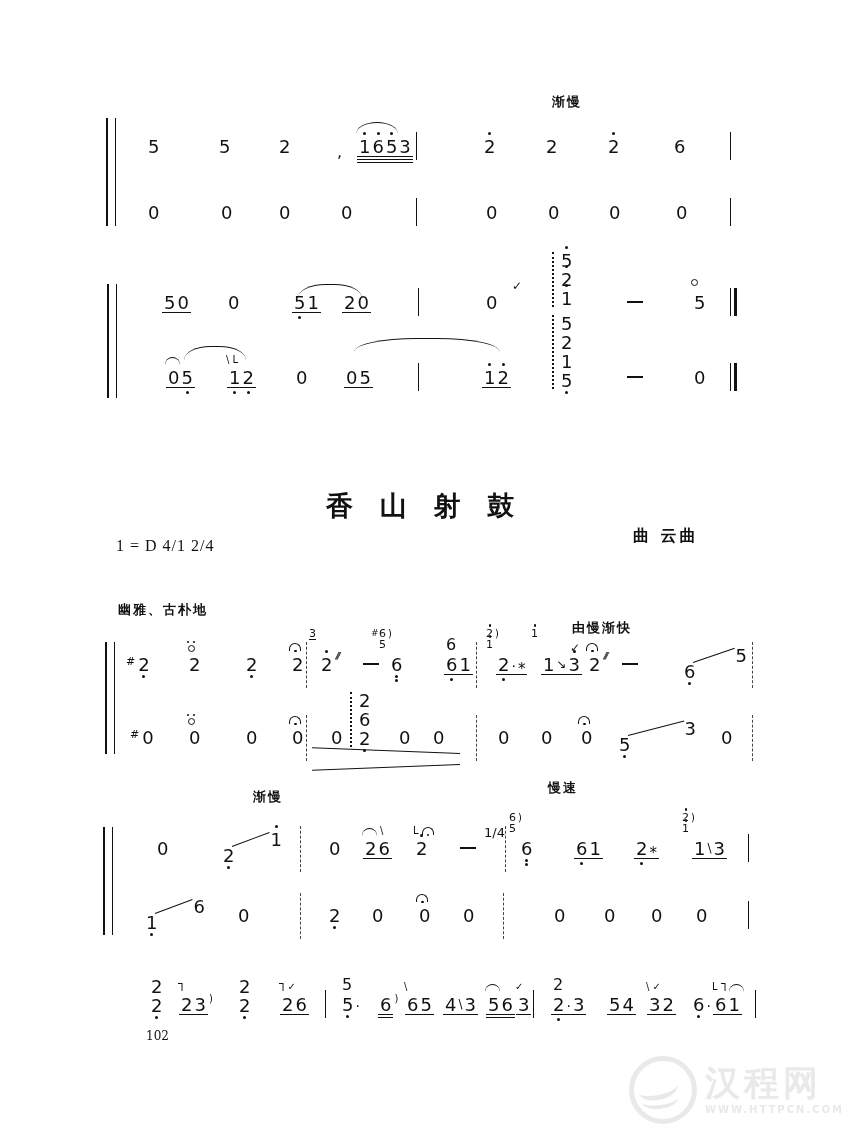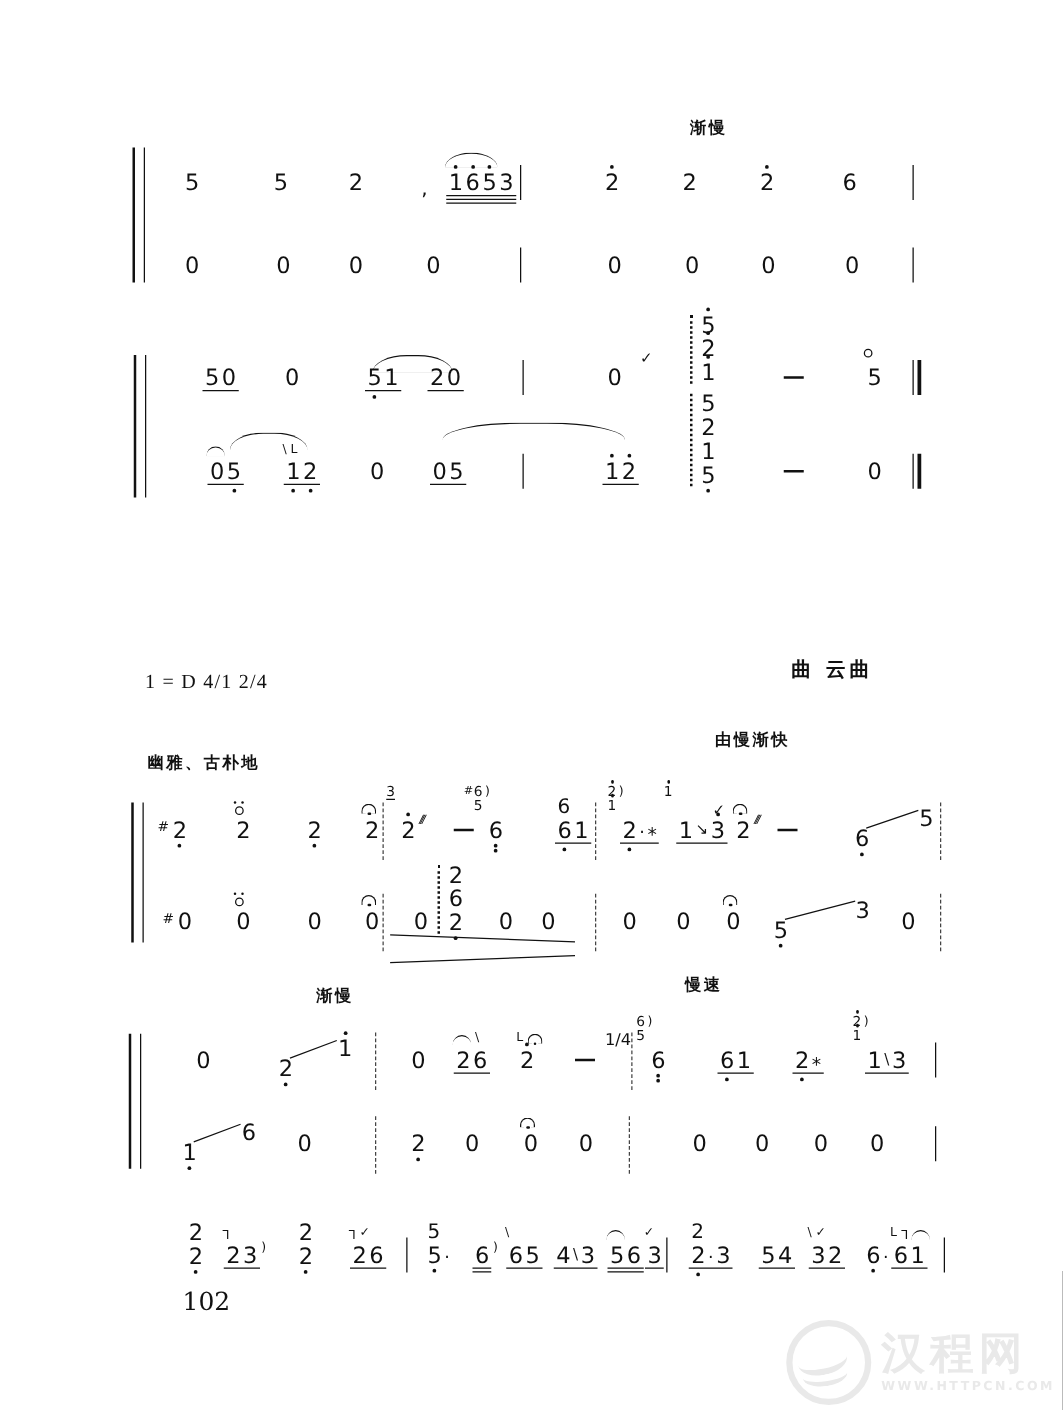--- a/index.html
+++ b/index.html
@@ -3,21 +3,21 @@
 <meta charset="utf-8">
 <style>
   html,body{margin:0;padding:0;background:#888;}
   #page{position:relative;width:850px;height:1128px;background:#ffffff;margin:0 auto;overflow:hidden;
         font-family:"DejaVu Sans",sans-serif;color:#111;}
   
   .title{position:absolute;left:0;right:0;top:488px;text-align:center;font-family:"Liberation Serif",serif;
          font-size:27px;font-weight:700;letter-spacing:10px;}
   .meta{position:absolute;left:116px;top:537px;font-family:"Liberation Serif",serif;font-size:16px;letter-spacing:1px;}
   .composer{position:absolute;left:633px;top:526px;font-size:16px;font-weight:700;letter-spacing:3px;}
-  .pageno{position:absolute;left:146px;top:1029px;font-family:"DejaVu Serif",serif;font-size:20px;}
+  .pageno{position:absolute;left:146px;top:1029px;font-family:"DejaVu Serif",serif;font-size:12px;}
   
   .mark{position:absolute;font-size:13px;font-weight:600;letter-spacing:2px;white-space:nowrap;}
   .mark.breath{font-size:12px;font-weight:400;letter-spacing:0;}
   
   .brace{position:absolute;width:7px;border-left:2px solid #111;border-right:1px solid #111;}
   .cell{position:absolute;display:flex;align-items:flex-start;font-size:18px;line-height:19px;}
   .main{position:relative;display:inline-block;white-space:nowrap;}
   .gcol{position:relative;display:inline-block;text-align:center;margin:0 1px;}
   .ch{display:block;line-height:19px;}
   .ch-comma{font-size:16px;position:relative;top:4px;}
@@ -76,20 +76,21 @@
   .wm-logo i{position:absolute;display:block;border:0 solid #e9e9e9;}
   .wm-logo i.w1{left:4px;top:16px;width:40px;height:18px;border-bottom-width:5px;border-radius:50%;transform:rotate(-12deg);}
   .wm-logo i.w2{left:8px;top:30px;width:36px;height:14px;border-bottom-width:4px;border-radius:50%;transform:rotate(-8deg);}
   .wm-title{font-size:35px;font-weight:700;letter-spacing:4px;color:#e9e9e9;line-height:36px;}
   .wm-url{font-size:10px;letter-spacing:2px;color:#e9e9e9;margin-top:3px;font-weight:700;}
 </style>
 </head>
 <body>
 
 <div id="page">
+  <div class="title">香 山 射 鼓</div>
   <div class="meta">1 = D  4/1 2/4</div>
   <div class="composer">曲 云曲</div>
   <div id="score">
       <div class="system"></div>
       <div class="brace" style="left: 106px; top: 118px; height: 108px;"></div>
       <div class="mark" style="left: 552px; top: 93px;">渐慢</div>
       <div class="cell" style="left: 147px; top: 137px;">
         <span class="main"><span class="gcol"><span class="ch">5</span></span></span>
       </div>
       <div class="cell" style="left: 218px; top: 137px;">
@@ -244,21 +245,21 @@
           <i style="width: 1px; height: 28px;"></i>
           <i style="width: 3px; height: 28px;"></i>
         </span>
       </div>
       <div class="slur" style="left: 298px; top: 284px; width: 64px;"></div>
       <div class="slur" style="left: 184px; top: 346px; width: 62px;"></div>
       <div class="slur" style="left: 354px; top: 338px; width: 146px;"></div>
       <div class="system"></div>
       <div class="brace" style="left: 105px; top: 642px; height: 112px;"></div>
       <div class="mark" style="left: 118px; top: 601px;">幽雅、古朴地</div>
-      <div class="mark" style="left: 572px; top: 583px;">由慢渐快</div>
+      <div class="mark" style="left: 572px; top: 619px;">由慢渐快</div>
       <div class="mark breath" style="left: 570px; top: 641px;">✓</div>
       <div class="cell" style="left: 126px; top: 655px;">
         <span class="pre"><span>#</span></span>
         <span class="main"><span class="gcol"><span class="ch">2</span><i class="dot" style="bottom: -4px;"></i></span></span>
       </div>
       <div class="cell" style="left: 188px; top: 655px;">
         <span class="main"><span class="gcol"><span class="ch">2</span></span></span>
         <span class="orns">
           <span class="o-vib">
             <i class="c"></i>

